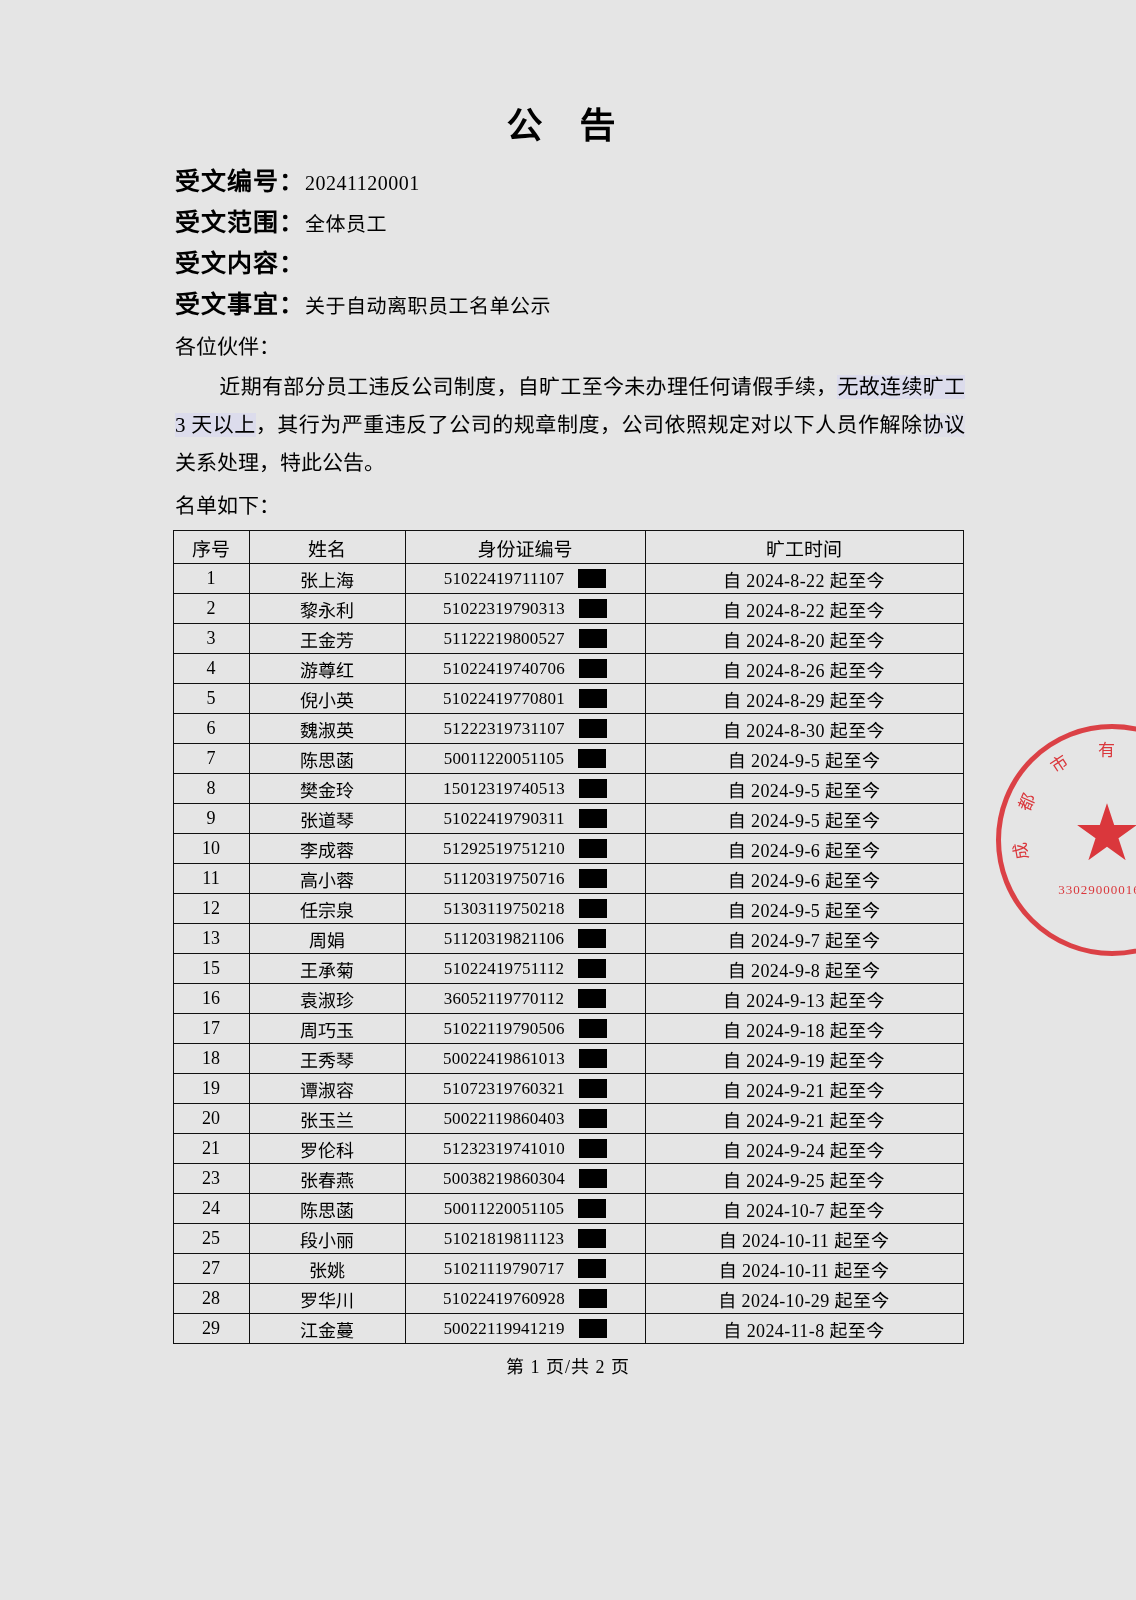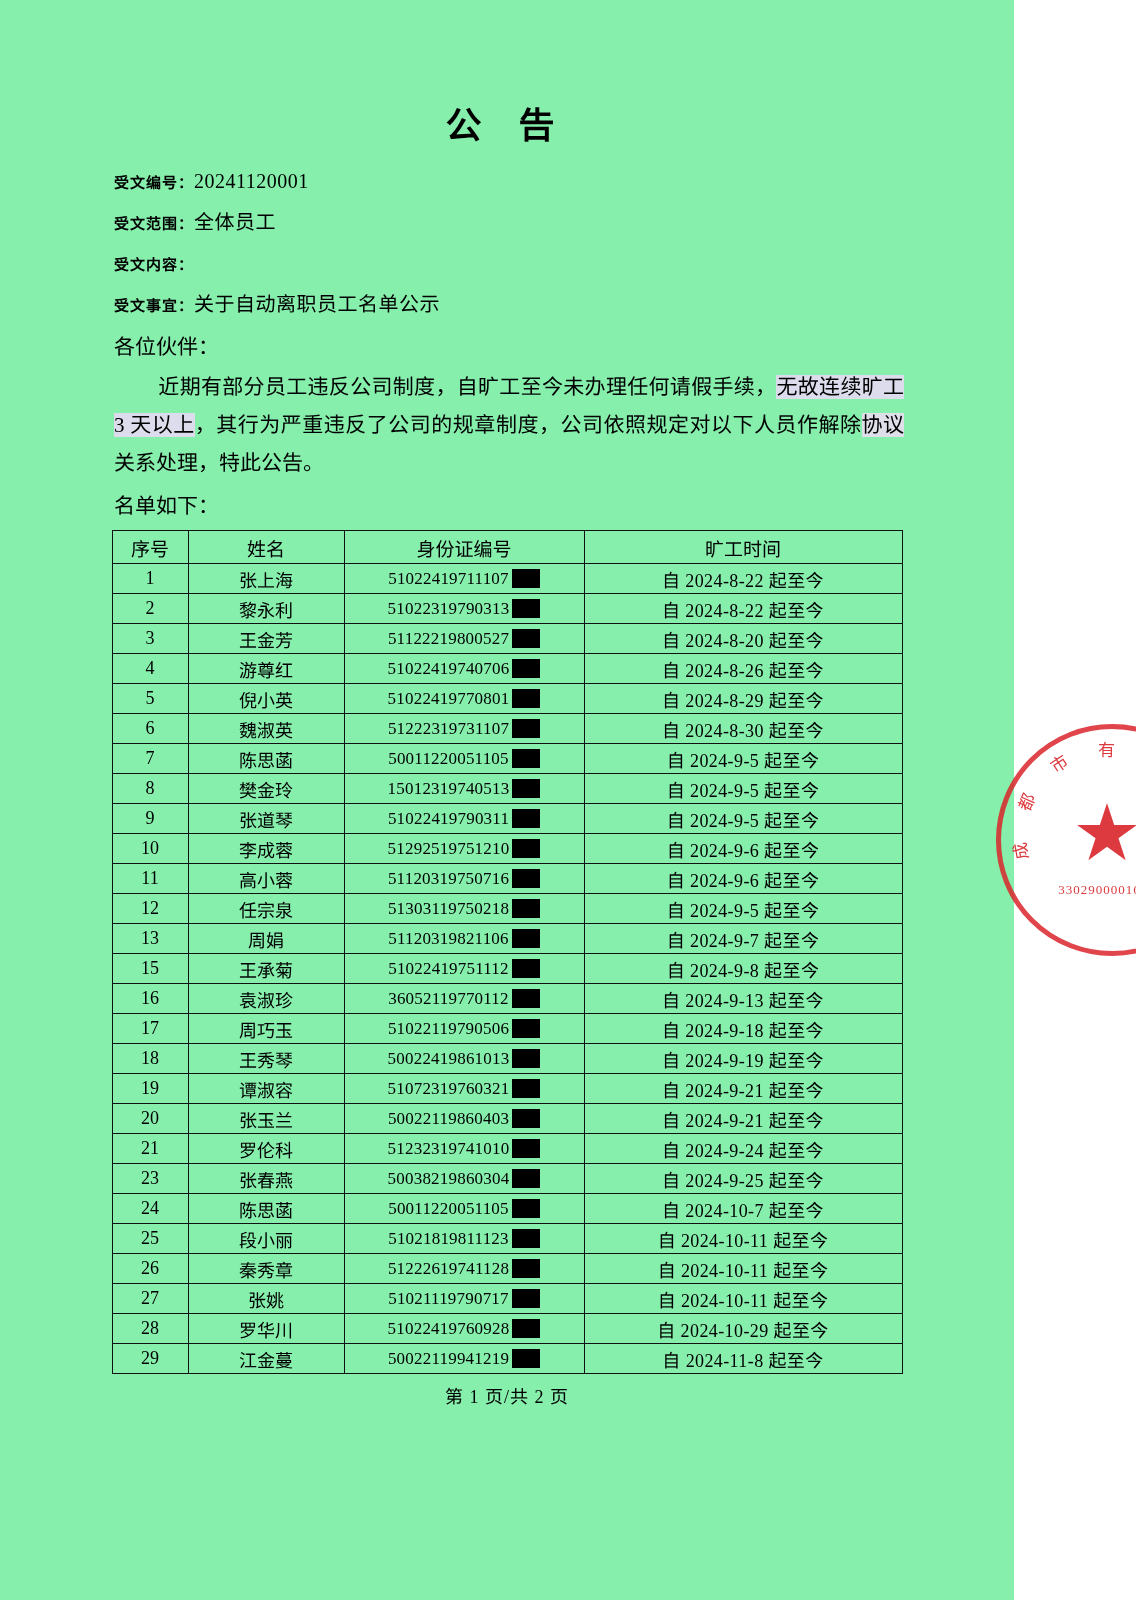--- a/index.html
+++ b/index.html
@@ -11,23 +11,23 @@
     width: 1136px;
     height: 1600px;
     position: relative;
     font-family: "Liberation Serif", "DejaVu Serif", serif;
     color: #000000;
     overflow: hidden;
   }
   .page {
     position: absolute;
     top: 0; left: 0;
-    width: 1014px;
+    width: 1136px;
     height: 1600px;
-    background: #86efac;
+    background: #e5e5e5;
   }
   .doc-title {
     text-align: center;
     font-size: 36px;
     font-weight: bold;
     letter-spacing: 14px;
     margin-top: 96px;
     margin-bottom: 14px;
     font-family: "Liberation Serif", "DejaVu Serif", serif;
   }
@@ -36,21 +36,21 @@
     width: 790px;
     padding-left: 4px;
   }
   .meta-row {
     font-size: 21px;
     line-height: 39px;
     white-space: nowrap;
   }
   .meta-label {
     font-weight: bold;
-    font-size: 15px;
+    font-size: 25px;
     letter-spacing: 1px;
   }
   .meta-value {
     font-size: 20px;
     letter-spacing: 0.5px;
   }
   .salutation {
     font-size: 21px;
     line-height: 38px;
     margin-top: 2px;
@@ -92,21 +92,21 @@
   }
   col.c-idx { width: 76px; }
   col.c-name { width: 156px; }
   col.c-id { width: 240px; }
   col.c-time { width: 318px; }
   .idnum {
     display: inline-block;
     position: relative;
     letter-spacing: 0.2px;
     font-size: 17px;
-    padding-right: 2px;
+    padding-right: 13px;
   }
   .redact {
     display: inline-block;
     width: 28px;
     height: 19px;
     background: #000;
     vertical-align: -4px;
     margin-left: 1px;
   }
   .time-cell {
@@ -353,26 +353,20 @@
           <td><span class="idnum">50011220051105</span><span class="redact"></span></td>
           <td class="time-cell">自 2024-10-7 起至今</td>
         </tr>
         <tr>
           <td>25</td>
           <td>段小丽</td>
           <td><span class="idnum">51021819811123</span><span class="redact"></span></td>
           <td class="time-cell">自 2024-10-11 起至今</td>
         </tr>
         <tr>
-          <td>26</td>
-          <td>秦秀章</td>
-          <td><span class="idnum">51222619741128</span><span class="redact"></span></td>
-          <td class="time-cell">自 2024-10-11 起至今</td>
-        </tr>
-        <tr>
           <td>27</td>
           <td>张姚</td>
           <td><span class="idnum">51021119790717</span><span class="redact"></span></td>
           <td class="time-cell">自 2024-10-11 起至今</td>
         </tr>
         <tr>
           <td>28</td>
           <td>罗华川</td>
           <td><span class="idnum">51022419760928</span><span class="redact"></span></td>
           <td class="time-cell">自 2024-10-29 起至今</td>

